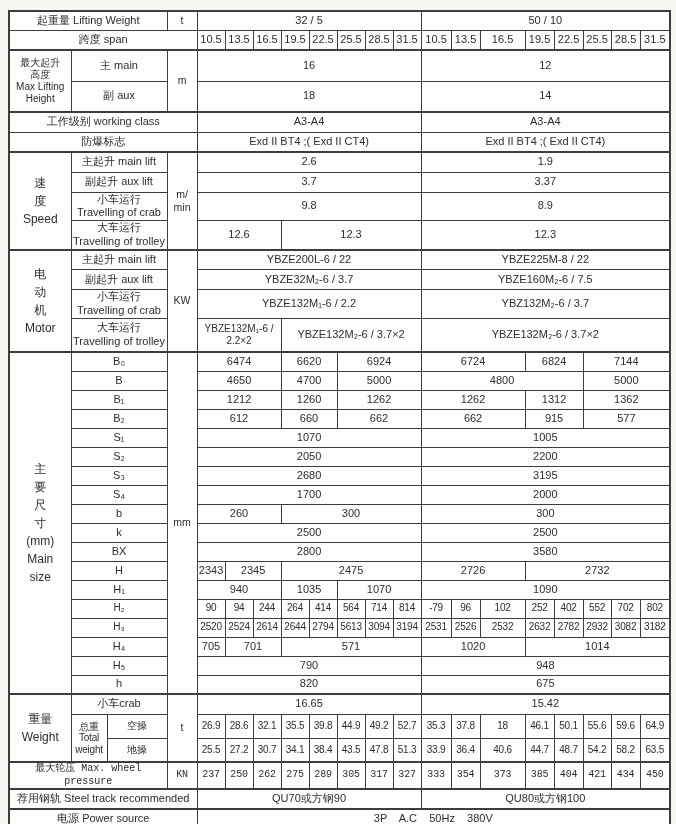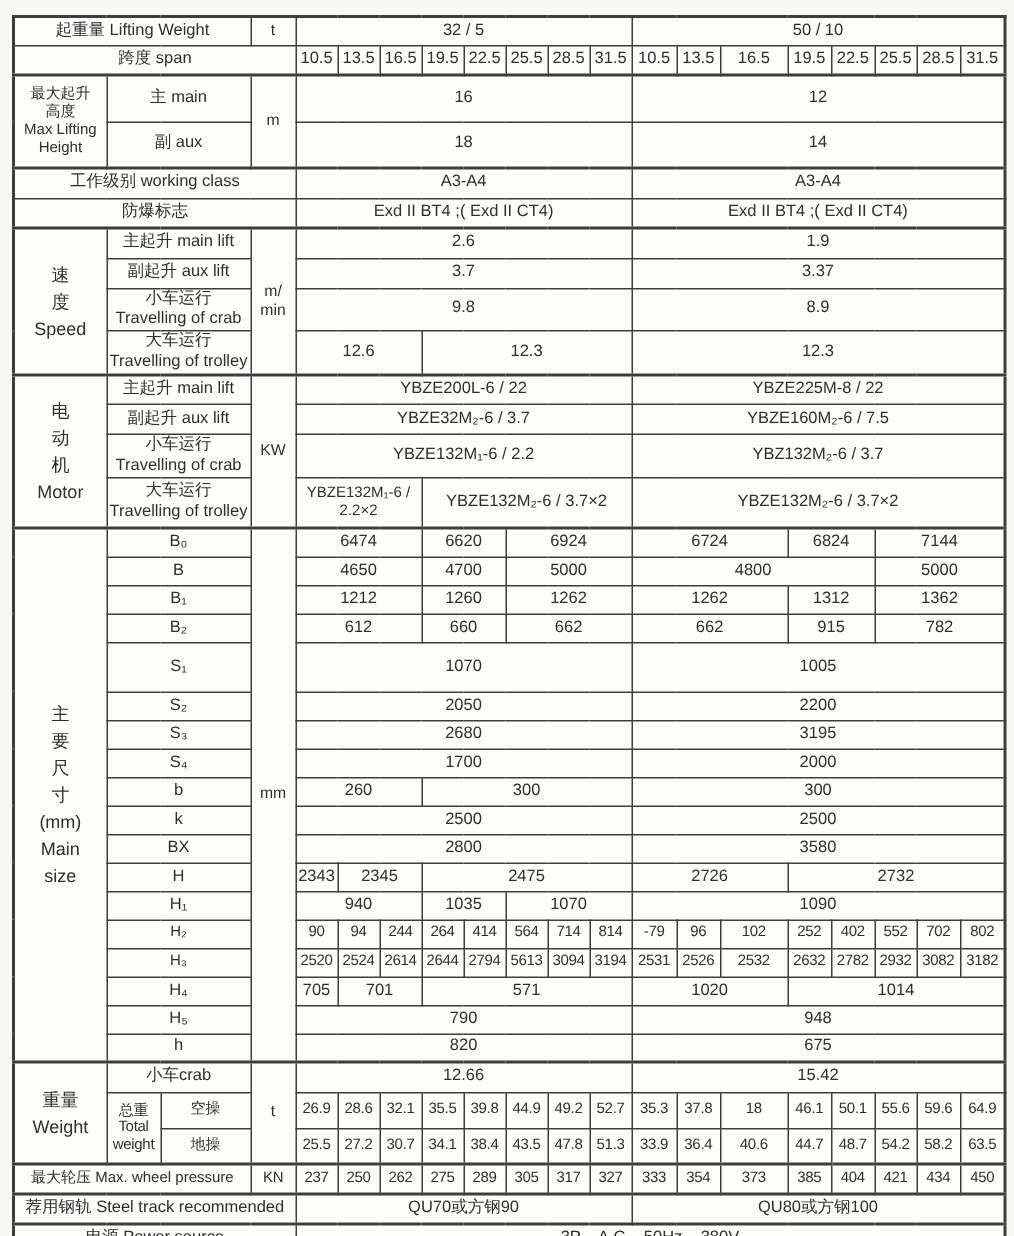--- a/index.html
+++ b/index.html
@@ -211,23 +211,23 @@
           <td colspan="2">1312</td>
           <td colspan="3">1362</td>
         </tr>
         <tr style="height: 19px;">
           <td colspan="2" class="lbl">B₂</td>
           <td colspan="3">612</td>
           <td colspan="2">660</td>
           <td colspan="3">662</td>
           <td colspan="3">662</td>
           <td colspan="2">915</td>
-          <td colspan="3">782</td>
-        </tr>
-        <tr style="height: 33px;">
+          <td colspan="3">577</td>
+        </tr>
+        <tr style="height: 19px;">
           <td colspan="2" class="lbl">S₁</td>
           <td colspan="8">1070</td>
           <td colspan="8">1005</td>
         </tr>
         <tr style="height: 19px;">
           <td colspan="2" class="lbl">S₂</td>
           <td colspan="8">2050</td>
           <td colspan="8">2200</td>
         </tr>
         <tr style="height: 19px;">
@@ -325,21 +325,21 @@
         <tr style="height: 19px;">
           <td colspan="2" class="lbl">h</td>
           <td colspan="8">820</td>
           <td colspan="8">675</td>
         </tr>
         <tr class="sect" style="height: 20px;">
           <td rowspan="3" class="grp">重量
 Weight</td>
           <td colspan="2" class="lbl">小车crab</td>
           <td rowspan="3" class="unit">t</td>
-          <td colspan="8">12.66</td>
+          <td colspan="8">16.65</td>
           <td colspan="8">15.42</td>
         </tr>
         <tr class="dense" style="height: 24px;">
           <td rowspan="2" class="small">总重
 Total
 weight</td>
           <td class="lbl">空操</td>
           <td>26.9</td>
           <td>28.6</td>
           <td>32.1</td>
@@ -369,21 +369,21 @@
           <td>51.3</td>
           <td>33.9</td>
           <td>36.4</td>
           <td>40.6</td>
           <td>44.7</td>
           <td>48.7</td>
           <td>54.2</td>
           <td>58.2</td>
           <td>63.5</td>
         </tr>
-        <tr class="sect dense" style="height: 20px;">
+        <tr class="sect dense" style="height: 20px; font-family: Liberation Mono, monospace;">
           <td colspan="3" class="lbl">最大轮压 Max.  wheel pressure</td>
           <td class="unit">KN</td>
           <td>237</td>
           <td>250</td>
           <td>262</td>
           <td>275</td>
           <td>289</td>
           <td>305</td>
           <td>317</td>
           <td>327</td>

